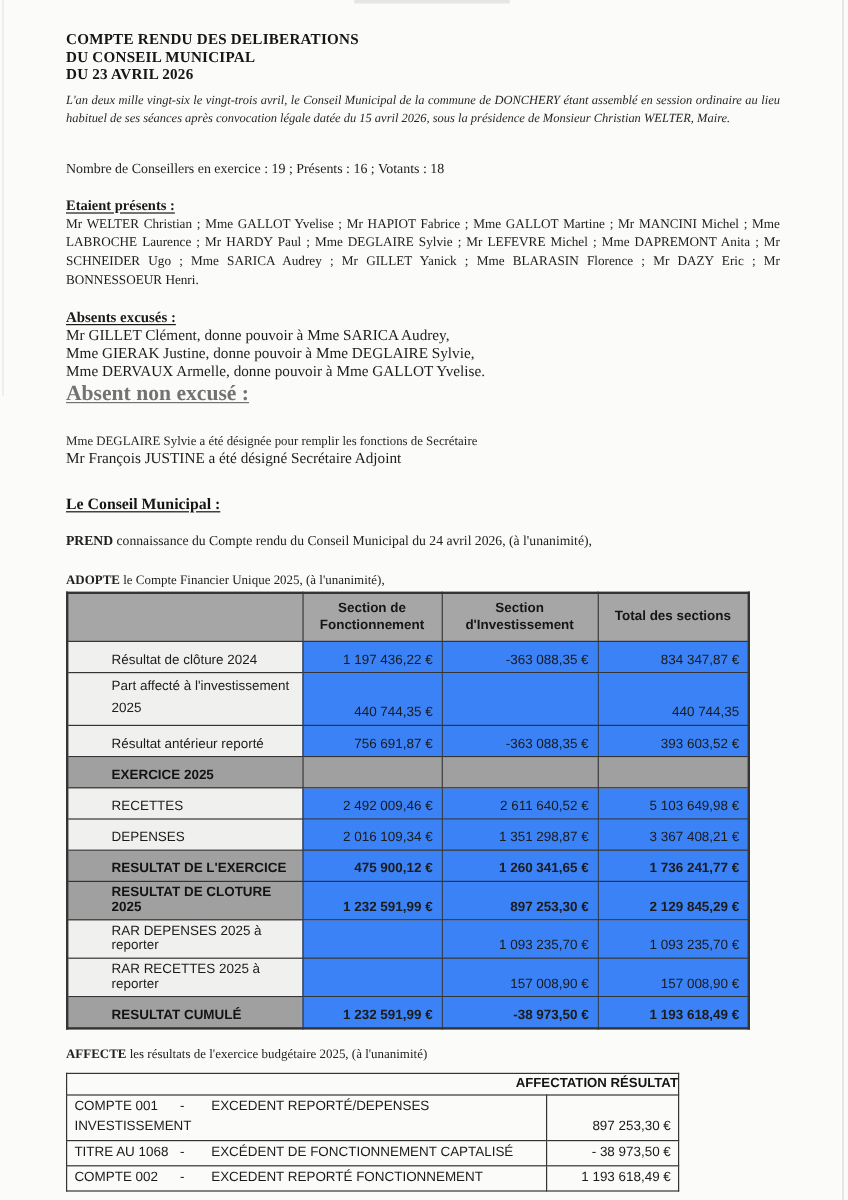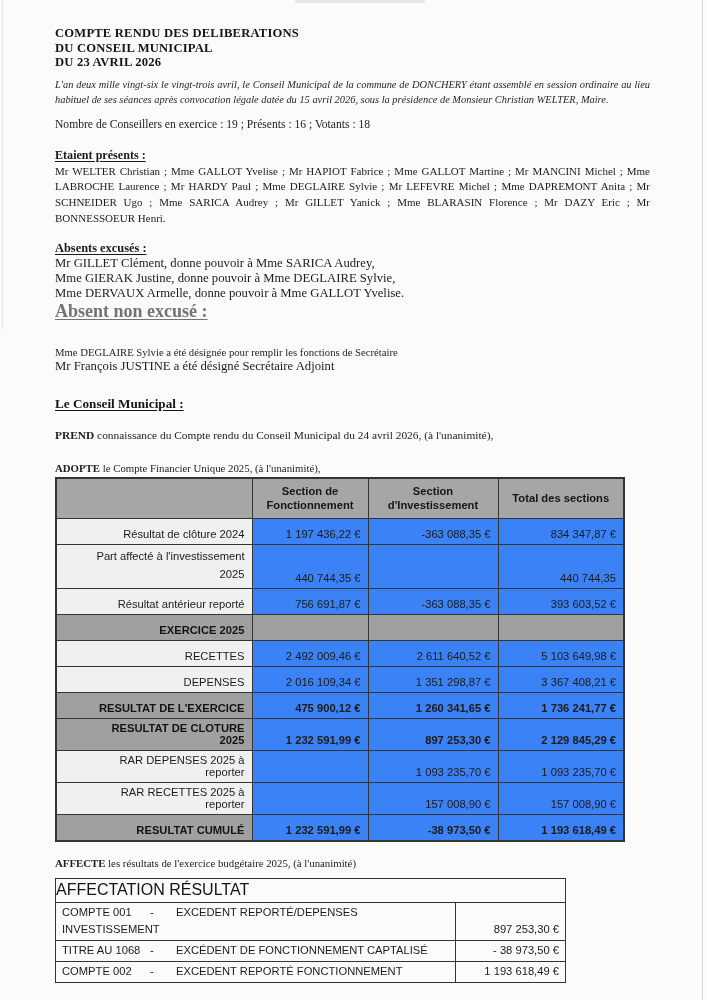--- a/index.html
+++ b/index.html
@@ -14,21 +14,21 @@
 
   
   .scan-edge-right{position:absolute;top:0;left:702px;width:1px;height:1000px;background:#c9c9c9;opacity:.7;}
   .scan-edge-left{position:absolute;top:0;left:2px;width:1px;height:330px;background:#d8d8d8;opacity:.6;}
   .scan-smudge-top{position:absolute;top:0;left:295px;width:130px;height:3px;background:#cfcfcf;opacity:.5;border-radius:2px;}
 
   
   .title-block{text-align:left;font-weight:bold;font-size:12.6px;line-height:14.6px;letter-spacing:.2px;color:#151515;}
 
   .intro{margin-top:7px;font-size:10.4px;line-height:15px;text-align:justify;color:#262626;font-style:italic;}
-  .counts{margin-top:11px;font-size:11.6px;color:#222;}
+  .counts{margin-top:27px;font-size:11.6px;color:#222;}
 
   .heading-u{font-weight:bold;text-decoration:underline;text-underline-offset:2px;}
   .present-heading{margin-top:17px;font-size:12.1px;color:#1a1a1a;}
   .present-list{margin-top:1px;font-size:11px;line-height:15.7px;text-align:justify;color:#1c1c1c;}
 
   .absent-heading{margin-top:14px;font-size:12.4px;color:#1a1a1a;}
   .absent-line{font-size:12.7px;line-height:15.2px;color:#1c1c1c;}
   .absent2-heading{font-size:18px;color:#737373;}
 
   .secretary{margin-top:24px;font-size:10.7px;color:#262626;}
@@ -48,39 +48,39 @@
     width:568px;table-layout:fixed;
     font-family:"Liberation Sans", sans-serif;font-size:11.2px;color:#1b1b1b;
     border:2px solid var(--border,#343434);
   }
   .cfu col.c0{width:196px;} .cfu col.c1{width:116px;} .cfu col.c2{width:130px;} .cfu col.c3{width:126px;}
   .cfu th,.cfu td{border:1.5px solid var(--border,#343434);padding:3px 7px 4px 7px;}
   .cfu thead th{
     background:var(--table-header-bg,#a6a6a6);font-weight:bold;text-align:center;
     height:32px;line-height:1.25;color:#161616;
   }
-  .cfu td.lbl{background:var(--label-cell-bg,#f0f0ee);text-align:right;vertical-align:bottom;height:18px;padding-left:36px;}
+  .cfu td.lbl{background:var(--label-cell-bg,#f0f0ee);text-align:left;vertical-align:bottom;height:18px;padding-left:36px;}
   .cfu td.val{background:#3b82f6;text-align:right;vertical-align:bottom;height:18px;}
   .cfu tr.tall td{height:36px;}
   .cfu tr.tall td.lbl{vertical-align:top;line-height:1.6;}
   .cfu tr.section td{background:var(--section-row-bg,#a0a0a0);}
   .cfu tr.section td.lbl{font-weight:bold;color:#131313;}
   .cfu tr.result td.lbl{background:var(--section-row-bg,#a0a0a0);font-weight:bold;color:#131313;}
   .cfu tr.result td.val{font-weight:bold;}
 
   
   .aff{
     width:510px;table-layout:fixed;margin-top:4px;
     font-family:"Liberation Sans", sans-serif;font-size:11.2px;color:#1b1b1b;
     border:1.5px solid var(--border,#343434);
   }
   .aff col.a0{width:400px;} .aff col.a1{width:110px;}
   .aff .aff-title{
-    border:1.5px solid var(--border,#343434);font-weight:normal;text-align:left;
-    font-size:16px;padding:2px 0 3px 0;color:#141414;
+    border:1.5px solid var(--border,#343434);font-weight:bold;text-align:right;
+    font-size:11px;padding:2px 0 3px 0;color:#141414;
   }
   .aff td{border:1.5px solid var(--border,#343434);padding:1px 6px 2px 6px;vertical-align:bottom;}
   .aff .aff-label{text-align:left;line-height:17px;}
   .aff .aff-value{text-align:right;line-height:17px;}
   .aff .aff-account{display:inline-block;width:88px;}
   .aff .aff-dash{display:inline-block;width:26px;}
   .aff .aff-line2:empty{display:none;}
 </style>
 </head>
 <body>

